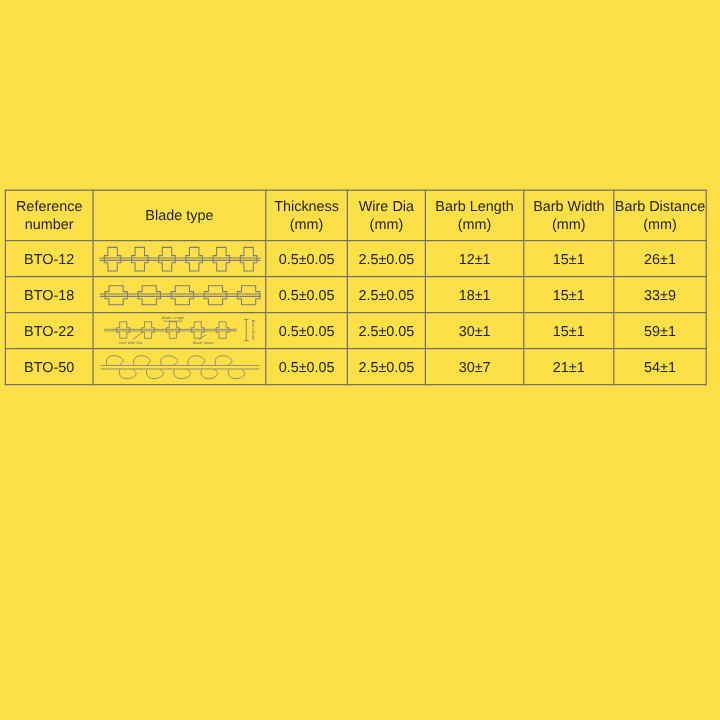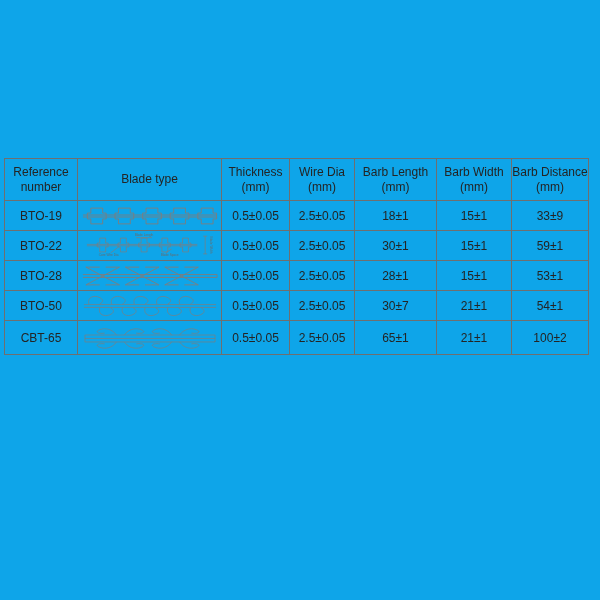--- a/index.html
+++ b/index.html
@@ -1,16 +1,16 @@
 <!DOCTYPE html>
 <html><head>
 <meta charset="utf-8">
 <style>
   html,body{margin:0;padding:0;background:#ffffff;}
-  .page{position:relative;width:600px;height:600px;background:#0ea5e9;overflow:hidden;
+  .page{position:relative;width:600px;height:600px;background:#fde047;overflow:hidden;
         font-family:"Liberation Sans", sans-serif;color:#242424;}
   table.spec{position:absolute;left:4px;top:158px;width:584px;border-collapse:collapse;table-layout:fixed;}
   table.spec td,table.spec th{border:1px solid #6f6f6f;text-align:center;vertical-align:middle;
         font-size:12px;font-weight:400;padding:0;overflow:hidden;}
   th .hl{line-height:15px;}
   td.diagcell{padding:1px 2px;}
   svg.diag{display:block;margin:0 auto;}
   .dstroke{fill:none;stroke:#7d7d7d;stroke-width:0.9;}
   .dthin{fill:none;stroke:#7d7d7d;stroke-width:0.7;}
   .dtext{fill:#6a6a6a;font-size:3.2px;font-family:"Liberation Sans", sans-serif;}
@@ -54,23 +54,45 @@
         <div class="hl">Barb Width</div>
         <div class="hl">(mm)</div>
       </th>
       <th>
         <div class="hl">Barb Distance</div>
         <div class="hl">(mm)</div>
       </th>
     </tr>
 
 
-
-    <tr style="height:30px">
-      <td>BTO-19</td>
+    <tr style="height:30px">
+      <td>BTO-12</td>
+      <td class="diagcell">
+        <svg class="diag" width="138" height="26" viewBox="0 0 140 26">
+          <g class="dstroke">
+            <line x1="2" y1="12" x2="138" y2="12"></line>
+                <line x1="2" y1="14" x2="138" y2="14"></line>
+            <use href="#crossbarb" x="13"></use>
+                <use href="#crossbarb" x="36"></use>
+                <use href="#crossbarb" x="59"></use>
+            <use href="#crossbarb" x="82"></use>
+                <use href="#crossbarb" x="105"></use>
+                <use href="#crossbarb" x="128"></use>
+          </g>
+        </svg>
+      </td>
+      <td>0.5±0.05</td>
+      <td>2.5±0.05</td>
+      <td>12±1</td>
+      <td>15±1</td>
+      <td>26±1</td>
+    </tr>
+
+    <tr style="height:30px">
+      <td>BTO-18</td>
       <td class="diagcell">
         <svg class="diag" width="138" height="26" viewBox="0 0 140 26">
           <g class="dstroke">
             <line x1="2" y1="12" x2="138" y2="12"></line>
                 <line x1="2" y1="14" x2="138" y2="14"></line>
             <use href="#widebarb" x="16"></use>
                 <use href="#widebarb" x="44"></use>
                 <use href="#widebarb" x="72"></use>
             <use href="#widebarb" x="100"></use>
                 <use href="#widebarb" x="128"></use>
@@ -109,40 +131,20 @@
           <text class="dtext" x="131" y="13" text-anchor="middle" transform="rotate(90 131 13)">Blade Width</text>
         </svg>
       </td>
       <td>0.5±0.05</td>
       <td>2.5±0.05</td>
       <td>30±1</td>
       <td>15±1</td>
       <td>59±1</td>
     </tr>
 
-    <tr style="height:30px">
-      <td>BTO-28</td>
-      <td class="diagcell">
-        <svg class="diag" width="138" height="26" viewBox="0 0 140 26">
-          <g class="dstroke">
-            <line x1="2" y1="11.5" x2="138" y2="11.5"></line>
-                <line x1="2" y1="14.5" x2="138" y2="14.5"></line>
-            <line x1="138" y1="11.5" x2="138" y2="14.5"></line>
-            <use href="#butterfly" x="22"></use>
-                <use href="#butterfly" x="62"></use>
-                <use href="#butterfly" x="102"></use>
-          </g>
-        </svg>
-      </td>
-      <td>0.5±0.05</td>
-      <td>2.5±0.05</td>
-      <td>28±1</td>
-      <td>15±1</td>
-      <td>53±1</td>
-    </tr>
 
     <tr style="height:30px">
       <td>BTO-50</td>
       <td class="diagcell">
         <svg class="diag" width="138" height="28" viewBox="0 0 140 28">
           <g class="dthin">
             <line x1="3" y1="12.5" x2="137" y2="12.5"></line>
                 <line x1="3" y1="15.5" x2="137" y2="15.5"></line>
             <use href="#hooktop" x="16"></use>
                 <use href="#hooktop" x="39"></use>
@@ -158,41 +160,20 @@
         </svg>
       </td>
       <td>0.5±0.05</td>
       <td>2.5±0.05</td>
       <td>30±7</td>
       <td>21±1</td>
       <td>54±1</td>
     </tr>
 
 
-    <tr style="height:34px">
-      <td>CBT-65</td>
-      <td class="diagcell">
-        <svg class="diag" width="138" height="30" viewBox="0 0 140 30">
-          <g class="dthin">
-            <line x1="4" y1="12" x2="136" y2="12"></line>
-                <line x1="4" y1="15.5" x2="136" y2="15.5"></line>
-                <line x1="4" y1="19" x2="136" y2="19"></line>
-            <line x1="4" y1="12" x2="4" y2="19"></line>
-                <line x1="136" y1="12" x2="136" y2="19"></line>
-            <use href="#curl4" x="40"></use>
-                <use href="#curl4" x="96"></use>
-          </g>
-        </svg>
-      </td>
-      <td>0.5±0.05</td>
-      <td>2.5±0.05</td>
-      <td>65±1</td>
-      <td>21±1</td>
-      <td>100±2</td>
-    </tr>
   </tbody>
     </table>
 
   <svg width="0" height="0" style="position:absolute">
     <defs>
       <path id="crossbarb" d="M-4,3 H4 V10 H7 V16 H4 V23 H-4 V16 H-7 V10 H-4 Z"></path>
       <path id="widebarb" d="M-6,5 H6 V10 H9.5 V16 H6 V21 H-6 V16 H-9.5 V10 H-6 Z"></path>
       <path id="smallbarb" d="M-3,6 H3 V11 H5.5 V15 H3 V20 H-3 V15 H-5.5 V11 H-3 Z"></path>
       <g id="butterfly">
         <line x1="-17" y1="4" x2="17" y2="22"></line>

